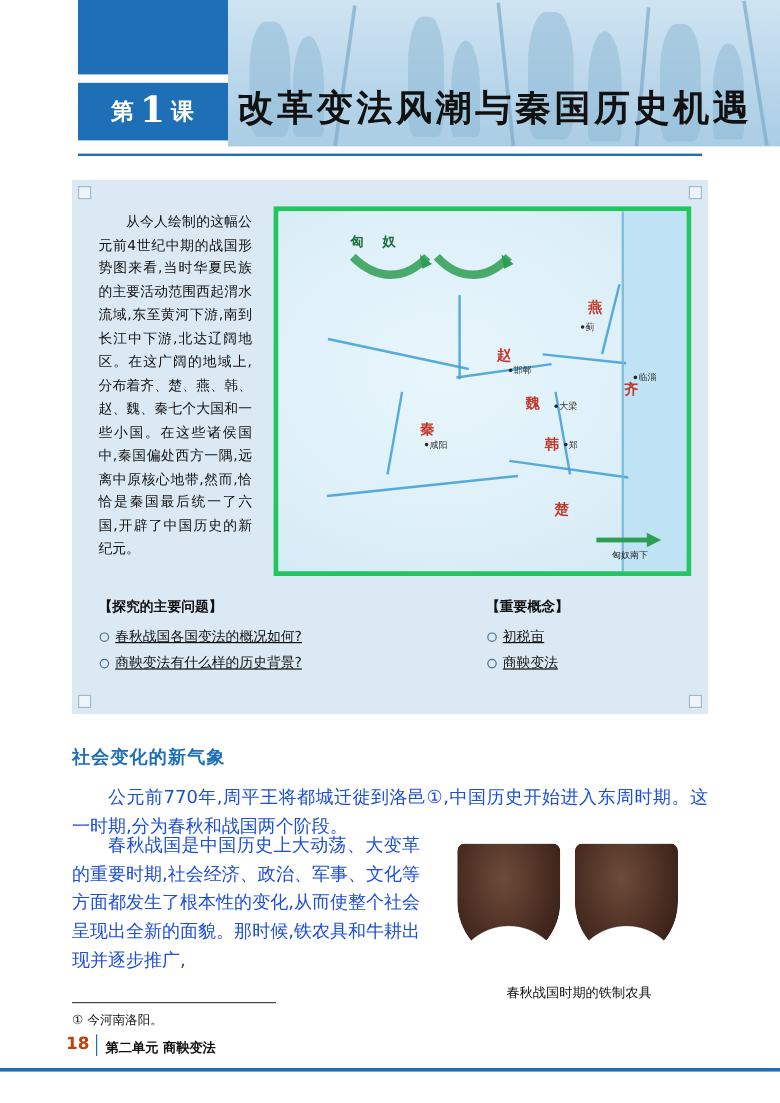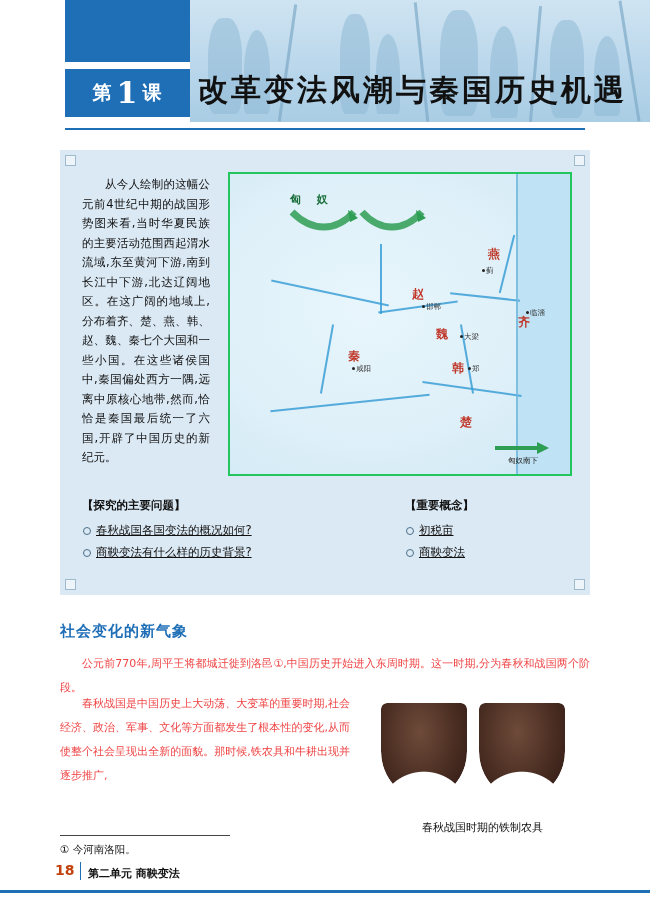--- a/index.html
+++ b/index.html
@@ -59,21 +59,21 @@
   .intro-text{
     position:absolute;left:22px;top:25px;width:128px;
     font-size:11.5px;line-height:19.5px;color:#111;text-align:justify;
     font-family:"DejaVu Sans","Liberation Sans",sans-serif;
   }
   .intro-text p{margin:0 0 6px 0;text-indent:2em;}
 
   
   .map{
     position:absolute;left:168px;top:22px;width:340px;height:300px;
-    background:#d6eef8;border:2px solid #22c55e;overflow:hidden;
+    background:#d6eef8;border:4px solid #22c55e;overflow:hidden;
   }
   .sea{position:absolute;right:0;top:0;width:52px;height:300px;background:#bfe3f5;}
   .land{
     position:absolute;left:0;top:0;width:340px;height:300px;
     background:radial-gradient(ellipse at 40% 45%,#e8f6fc 0%,#ddeff8 60%,#cfe8f5 100%);
   }
   .river{position:absolute;background:#3b9fd6;opacity:.85;}
   .map-label{
     position:absolute;font-size:12px;font-weight:bold;color:#c0392b;
     font-family:"DejaVu Sans","Liberation Sans",sans-serif;
@@ -117,21 +117,21 @@
   }
   .qleft{left:22px;top:345px;width:270px;}
   .qright{left:345px;top:345px;width:175px;}
 
   
   .section-title{
     position:absolute;left:60px;top:622px;font-size:15px;font-weight:bold;color:#1f6fb7;
     letter-spacing:1px;
   }
   .body-p{
-    position:absolute;font-size:11px;line-height:24px;color:#ef4444;text-align:justify;
+    position:absolute;font-size:15px;line-height:24px;color:#1d4ed8;text-align:justify;
   }
   .p1{left:60px;top:652px;width:530px;text-indent:2em;}
   .p2{left:60px;top:692px;width:290px;text-indent:2em;}
 
   
   .photo{
     position:absolute;left:375px;top:697px;width:215px;height:110px;
     background:#ffffff;
   }
   .tool{

